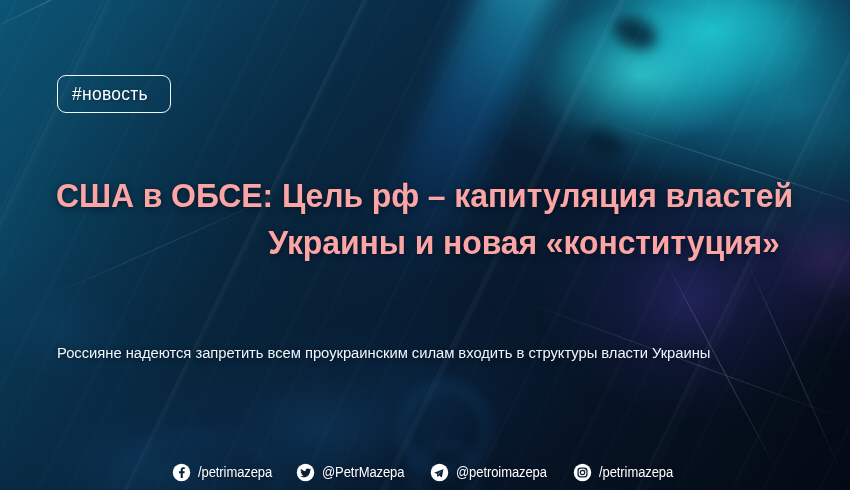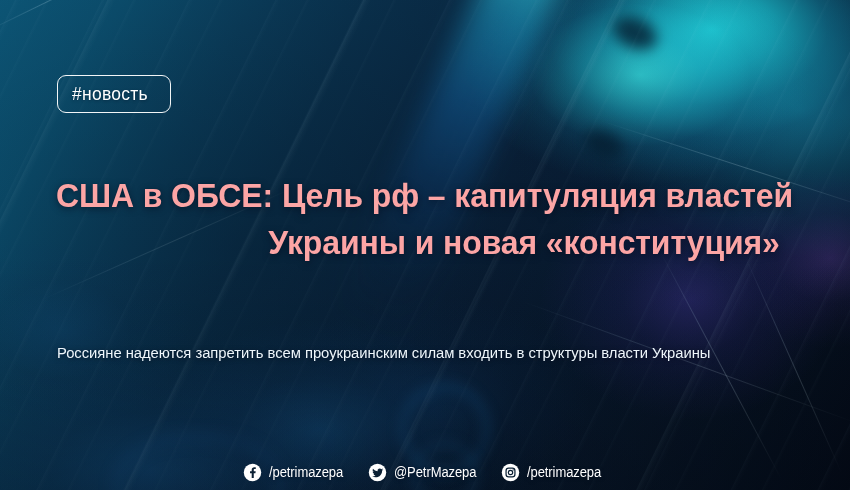--- a/index.html
+++ b/index.html
@@ -396,20 +396,27 @@
       </div>
 
       <div class="social-item">
         <svg class="social-icon" viewBox="0 0 24 24">
           <circle cx="12" cy="12" r="11" fill="#ffffff"></circle>
           <path d="M19.1 8.2c-.5.23-1.05.39-1.62.46.58-.35 1.03-.9 1.24-1.56-.55.33-1.15.56-1.8.69a2.83 2.83 0 0 0-4.83 2.58 8.05 8.05 0 0 1-5.84-2.96 2.83 2.83 0 0 0 .88 3.78c-.46-.02-.9-.15-1.28-.36v.03c0 1.37.97 2.52 2.27 2.78-.42.11-.87.13-1.31.05a2.84 2.84 0 0 0 2.65 1.97 5.68 5.68 0 0 1-4.19 1.17 8.03 8.03 0 0 0 4.35 1.27c5.24 0 8.16-4.36 8.16-8.14v-.37c.56-.41 1.04-.91 1.42-1.47z" fill="#0b2034"></path>
         </svg>
         <span class="social-handle">@PetrMazepa</span>
       </div>
 
+      <div class="social-item">
+        <svg class="social-icon" viewBox="0 0 24 24">
+          <circle cx="12" cy="12" r="11" fill="#ffffff"></circle>
+          <path d="M18.3 7.25 5.9 11.86c-.63.24-.62.58-.11.73l2.93.85.48 3.55c.1.39.28.46.56.3l1.93-1.36 2.52 1.92c.43.28.79.11.9-.4l1.63-8.42c.1-.49-.13-.76-.44-.63zm-7.7 6.31-.13 2.04-.34-2.42 5.9-3.78-5.43 4.16z" fill="#0b2034"></path>
+        </svg>
+        <span class="social-handle">@petroimazepa</span>
+      </div>
 
       <div class="social-item">
         <svg class="social-icon" viewBox="0 0 24 24">
           <circle cx="12" cy="12" r="11" fill="#ffffff"></circle>
           <rect x="6.4" y="6.4" width="11.2" height="11.2" rx="3.3" ry="3.3" fill="none" stroke="#0b2034" stroke-width="1.55"></rect>
           <circle cx="12" cy="12" r="2.75" fill="none" stroke="#0b2034" stroke-width="1.55"></circle>
           <circle cx="15.35" cy="8.7" r="0.85" fill="#0b2034"></circle>
         </svg>
         <span class="social-handle">/petrimazepa</span>
       </div>

